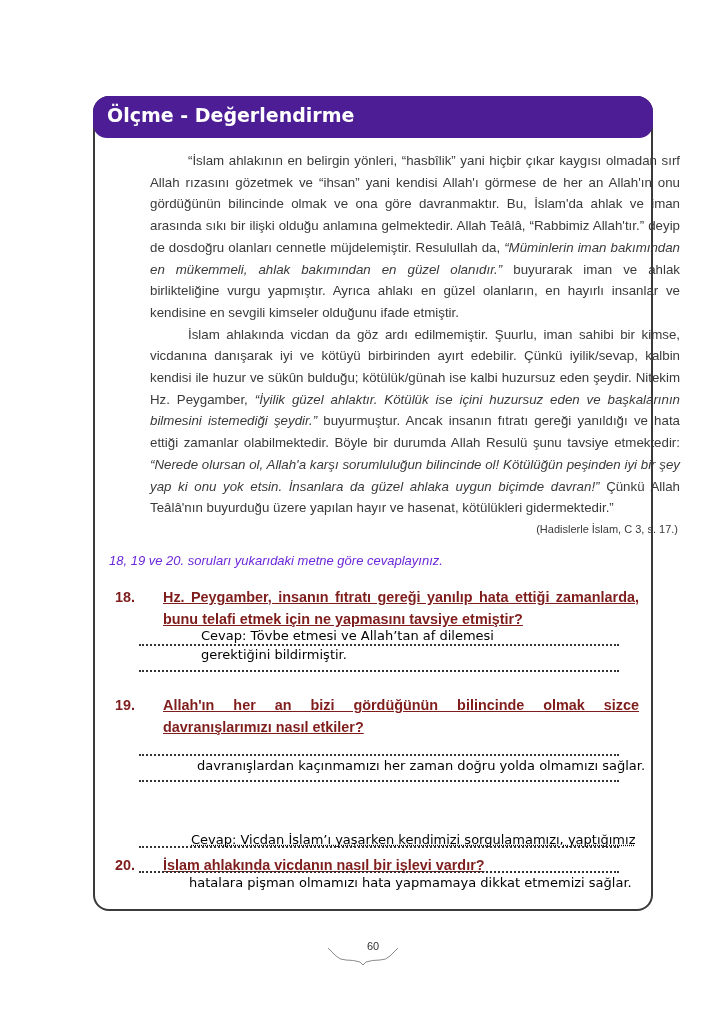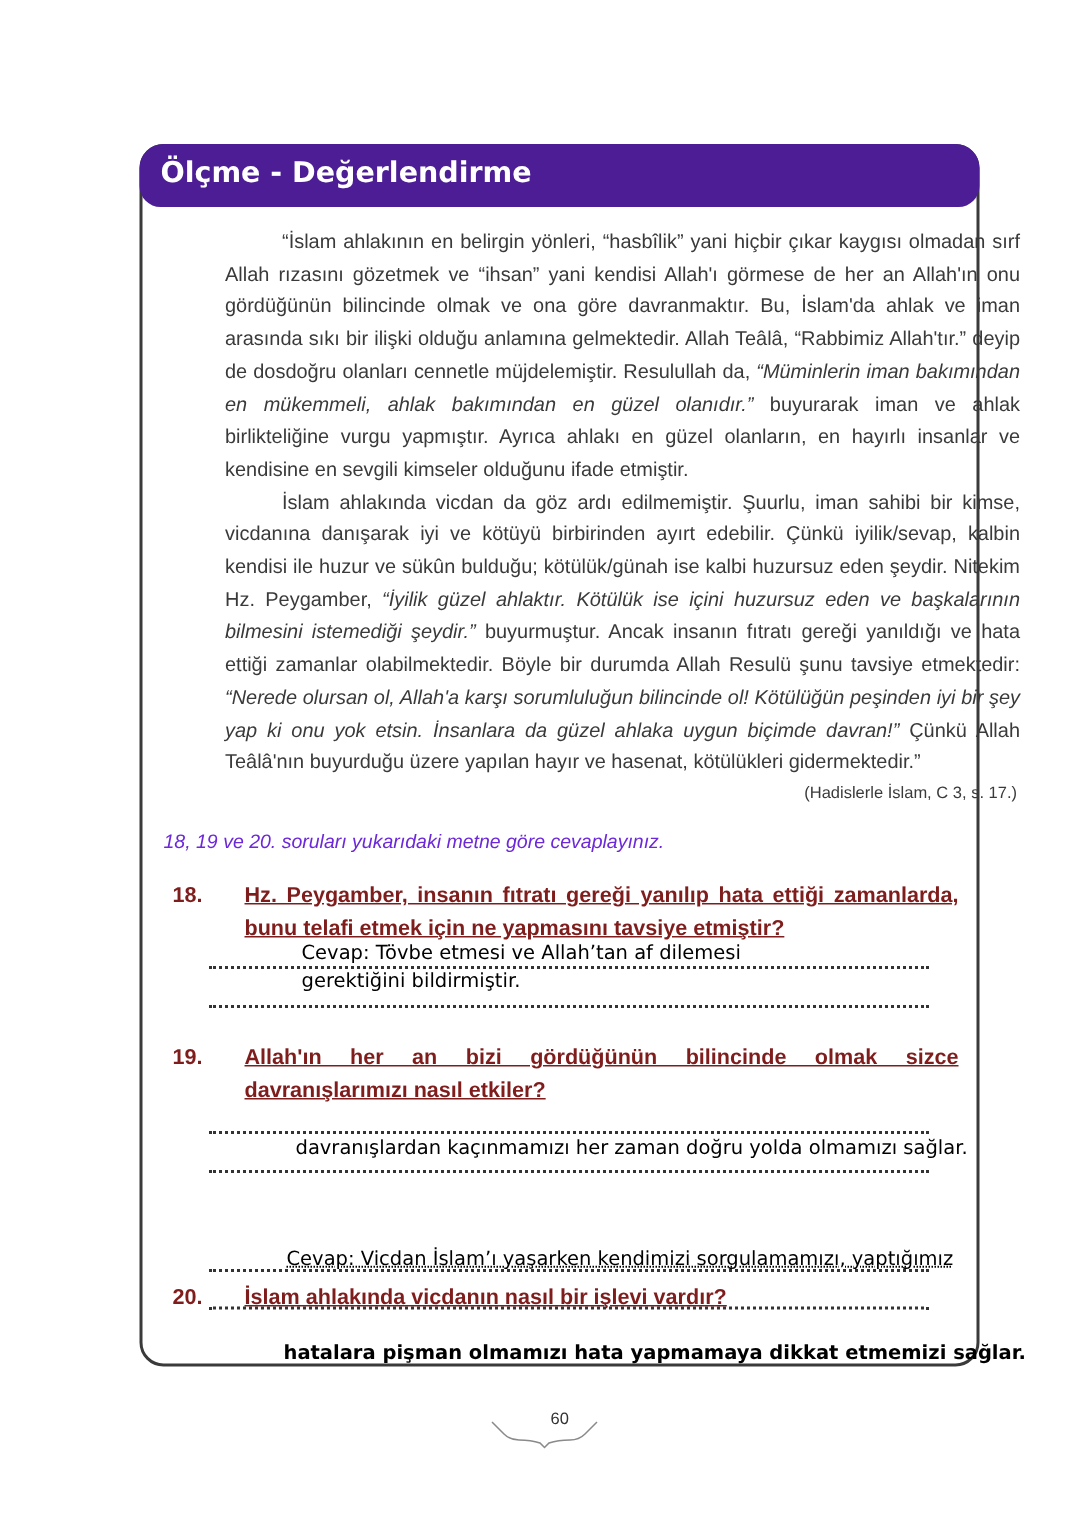--- a/index.html
+++ b/index.html
@@ -76,20 +76,20 @@
   </div>
   <div class="dotline" style="top:656px;"></div>
   <div class="answer" style="left:72px; top:659px;margin-left:30px;">davranışlardan kaçınmamızı her zaman doğru yolda olmamızı sağlar.</div>
   <div class="dotline" style="top:682px;"></div>
 
   <div class="question" style="top:728px;margin-top:28px;">
     <span class="qtext"><span class="num">20.</span><span>İslam ahlakında vicdanın nasıl bir işlevi vardır?</span></span>
   </div>
   <div class="answer" style="left:96px; top:733px; text-decoration: underline dotted; text-align: center;">Cevap: Vicdan İslam’ı yaşarken kendimizi sorgulamamızı, yaptığımız</div>
   <div class="dotline" style="top:748px;"></div>
-  <div class="answer" style="left:94px; top:796px;font-weight:bold;">hatalara pişman olmamızı hata yapmamaya dikkat etmemizi sağlar.</div>
+  <div class="answer" style="left:94px; top:776px;">hatalara pişman olmamızı hata yapmamaya dikkat etmemizi sağlar.</div>
   <div class="dotline" style="top:773px;"></div>
 </div>
 
 <svg class="page-deco" width="74" height="22" viewBox="0 0 74 22">
   <path d="M2 4 Q8 10 10 12 Q14 16 20 16 Q28 16 34 18 L37 21 L40 18 Q46 16 54 16 Q60 16 64 12 Q66 10 72 4" fill="none" stroke="#8a8a8a" stroke-width="1"></path>
 </svg>
 <div class="page-num">60</div>
 
 </body></html>

